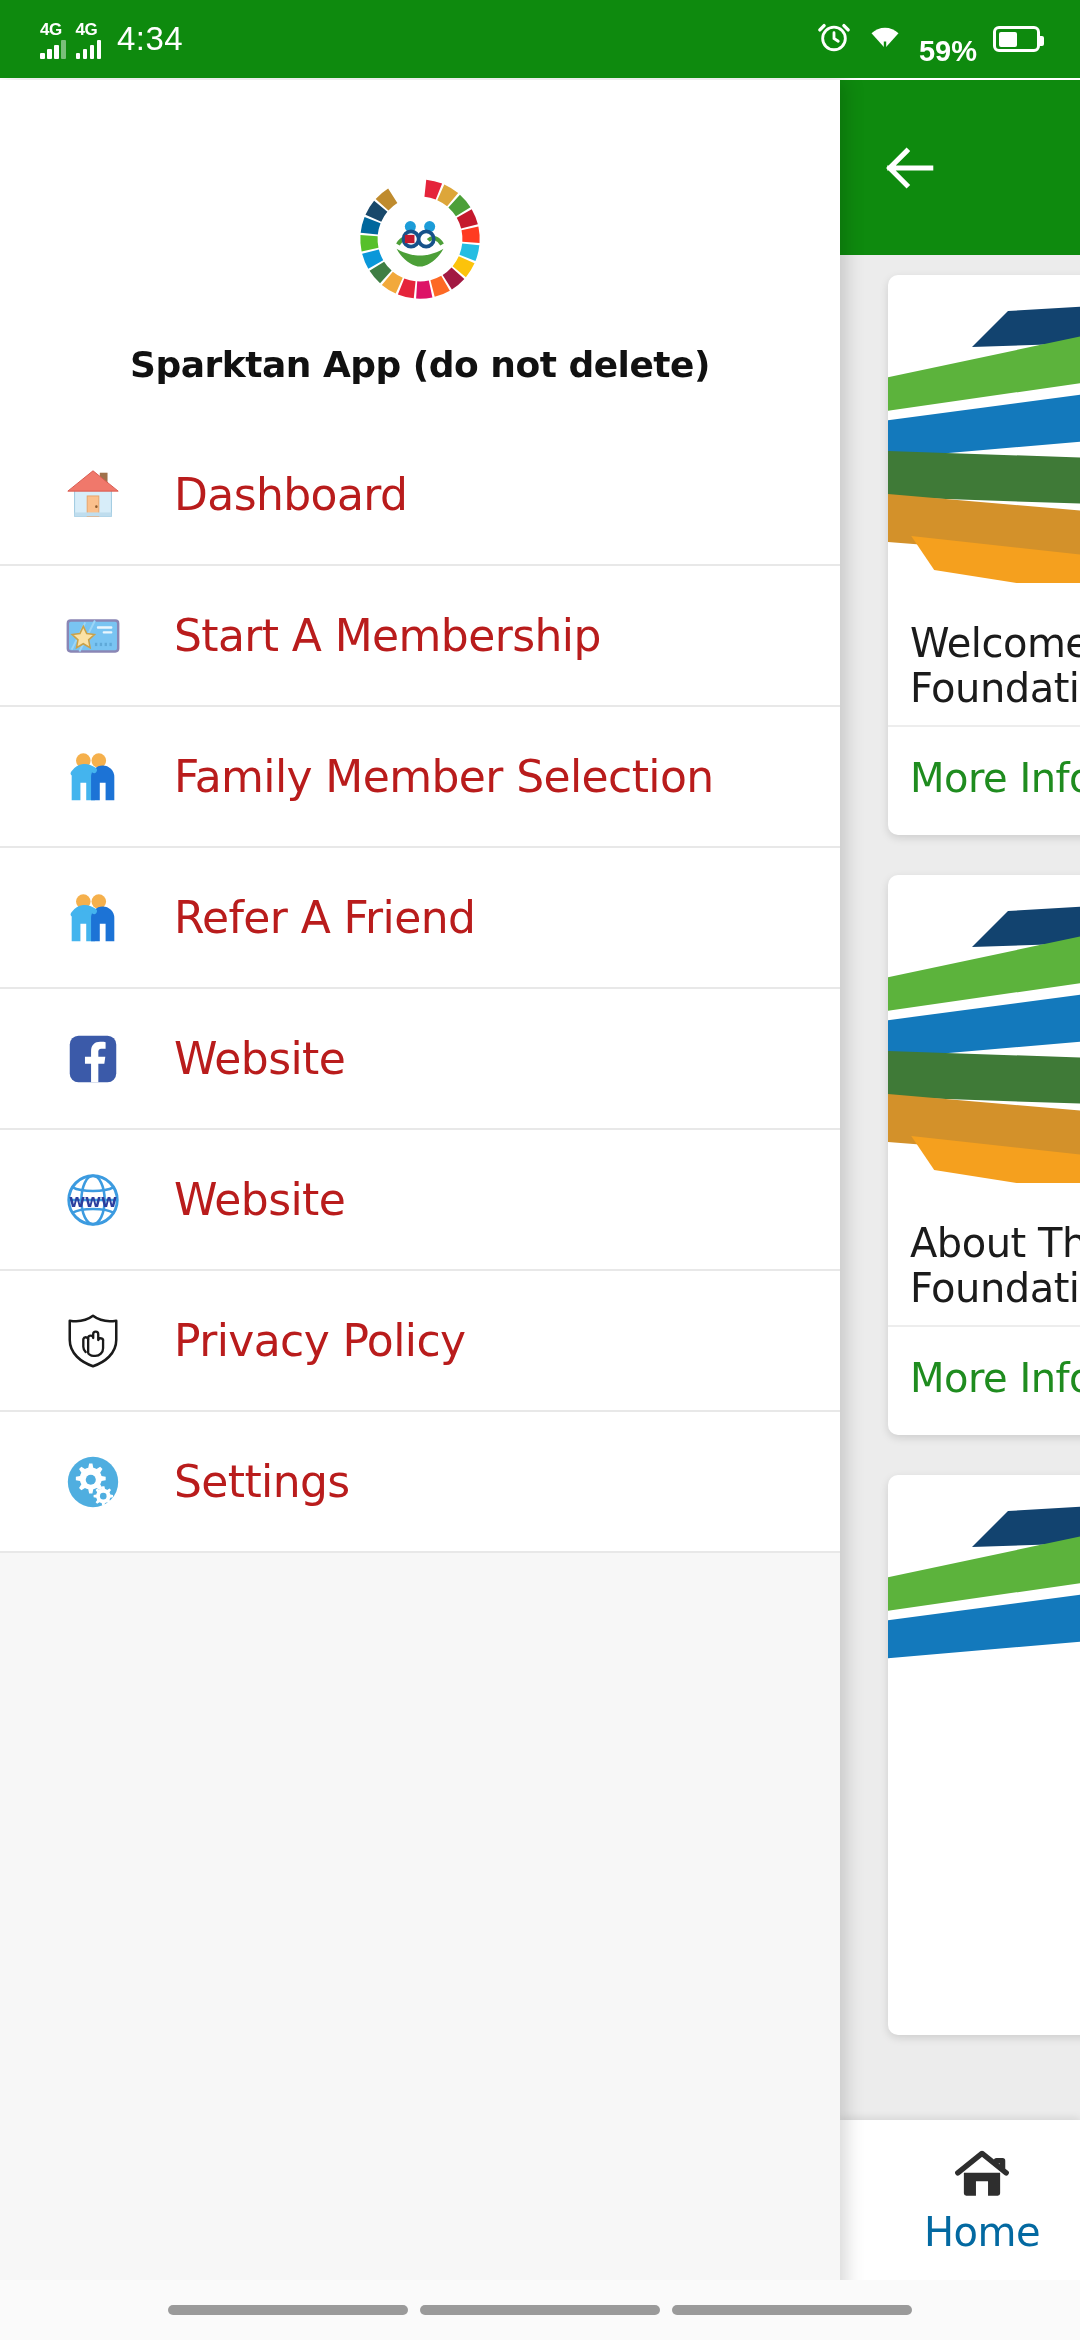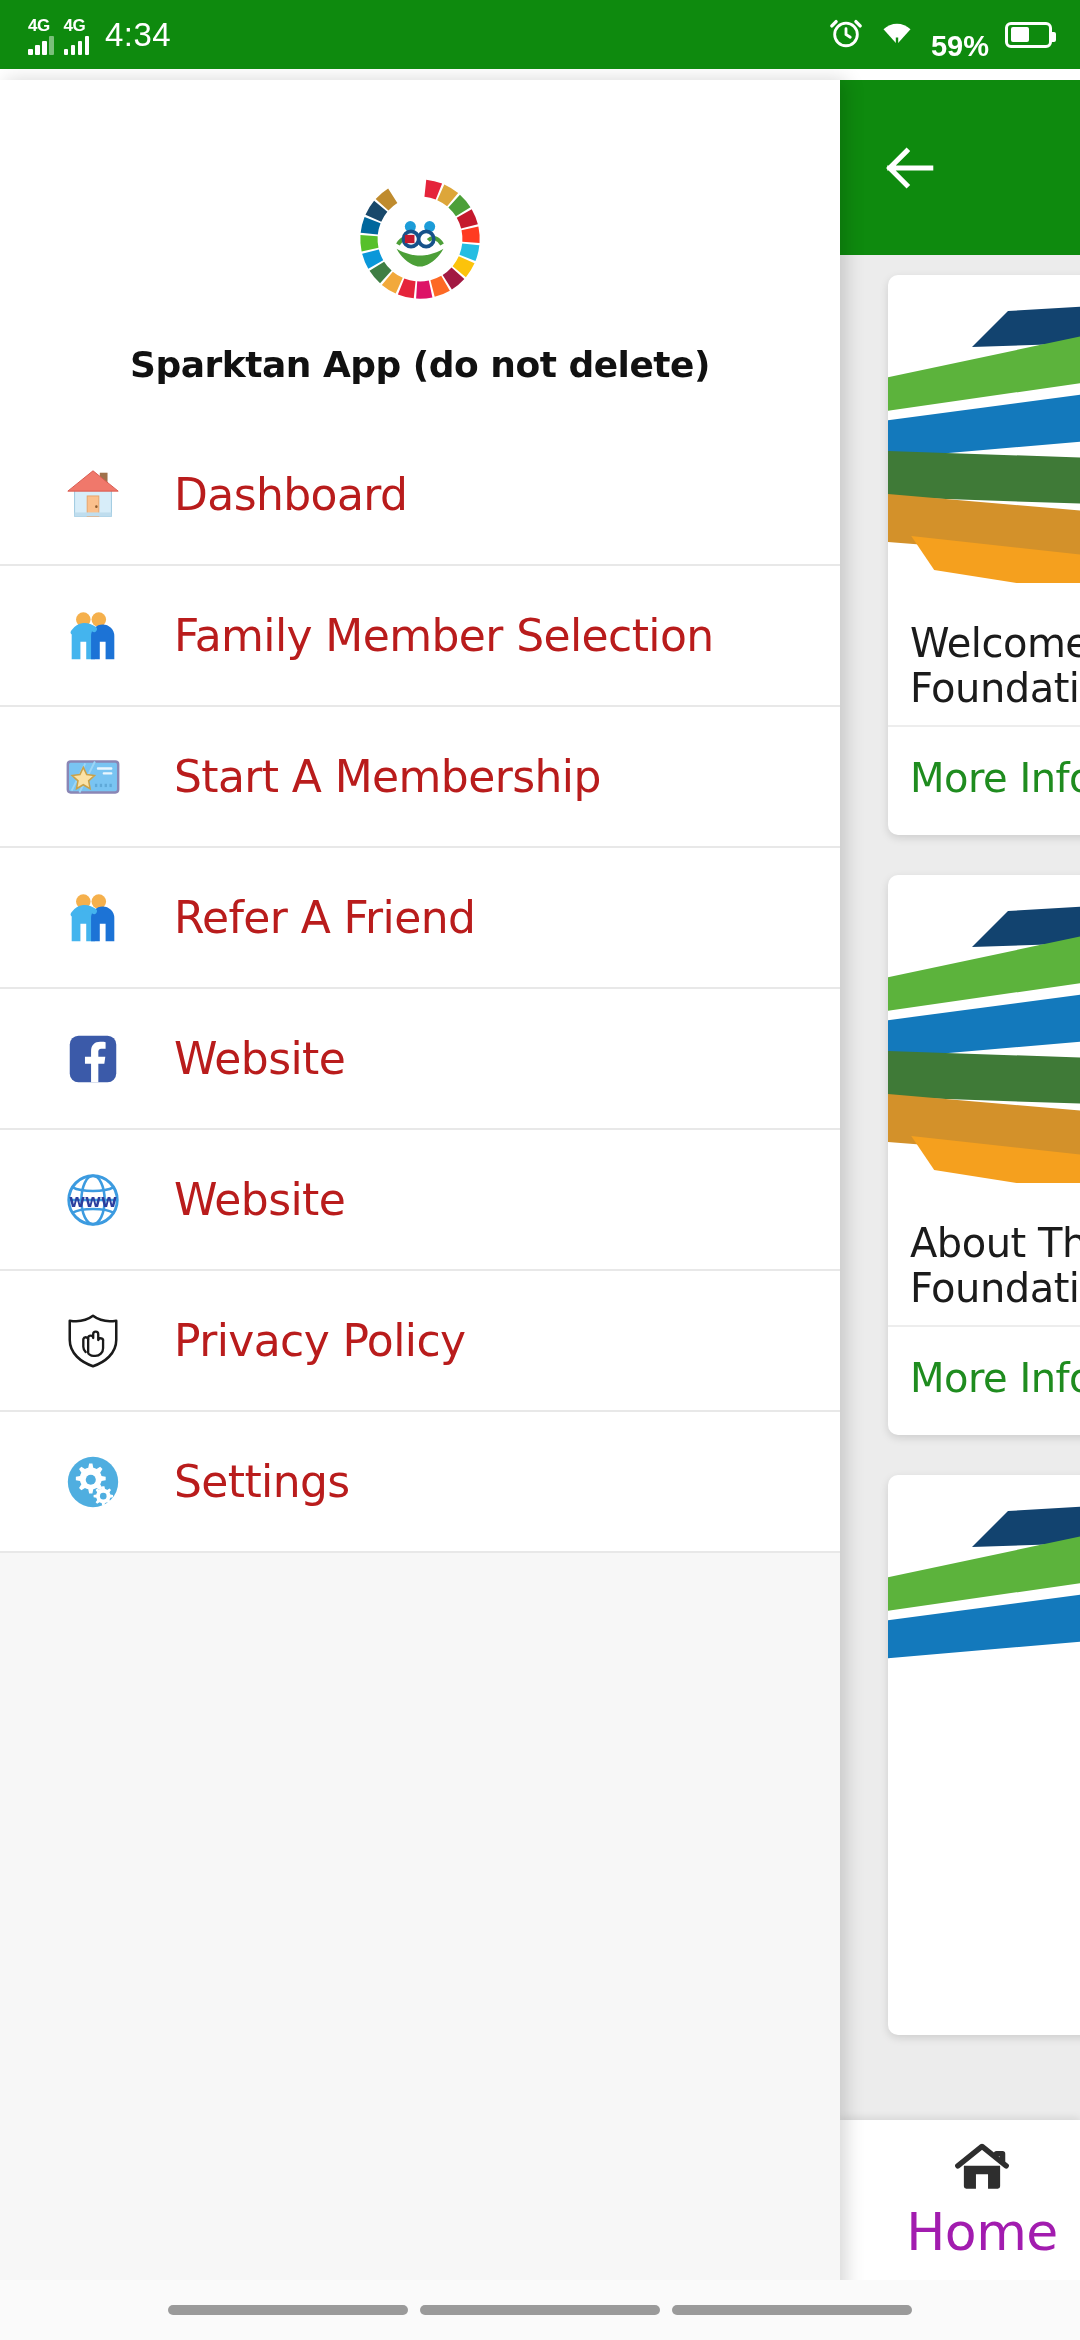--- a/index.html
+++ b/index.html
@@ -5,24 +5,24 @@
   * { margin:0; padding:0; box-sizing:border-box; }
   html, body {
     width:1080px; height:2340px;
     font-family:"Liberation Sans", sans-serif;
     background:#ffffff; overflow:hidden;
   }
   #screen { position:relative; width:1080px; height:2340px; overflow:hidden; background:#ffffff; }
 
   
   #statusbar{
-    position:absolute; left:0; top:0; width:1080px; height:69px;
+    position:absolute; left:0; top:0; width:1080px; height:78px;
     background:#0E8A0E; color:#fff; z-index:60;
     display:flex; align-items:center; justify-content:space-between;
-    padding:0 28px;
+    padding:0 40px;
   }
   .sb-left{ display:flex; align-items:center; gap:10px; }
   .sb-right{ display:flex; align-items:center; gap:16px; }
   .net{ display:flex; align-items:flex-end; gap:3px; position:relative; height:40px; }
   .net .tag{ font-size:17px; font-weight:700; line-height:1; position:absolute; top:2px; left:0; letter-spacing:-0.5px;}
   .bars{ display:flex; align-items:flex-end; gap:2.5px; height:20px; margin-top:20px; }
   .bars i{ display:block; width:4.5px; background:#fff; border-radius:1px; }
   .bars i:nth-child(1){ height:6px; }
   .bars i:nth-child(2){ height:10px; }
   .bars i:nth-child(3){ height:14px; }
@@ -67,21 +67,21 @@
   }
 
   
   #bottomnav{
     position:absolute; left:840px; bottom:60px; width:240px; height:160px;
     background:#fff; box-shadow:0 -2px 8px rgba(0,0,0,0.10);
     display:flex; align-items:center; justify-content:center; z-index:20;
   }
   .navitem{ display:flex; flex-direction:column; align-items:center; gap:6px; transform:translateX(22px); }
   .navitem svg{ width:58px; height:58px; display:block; }
-  .navlabel{ font-size:52px; color:#a21caf; font-family:"DejaVu Sans", sans-serif; letter-spacing:-0.5px; }
+  .navlabel{ font-size:40px; color:#0369a1; font-family:"DejaVu Sans", sans-serif; letter-spacing:-0.5px; }
 
   
   #gesturenav{
     position:absolute; left:0; bottom:0; width:1080px; height:60px;
     background:#FAFAFA; z-index:70; display:flex; align-items:center; justify-content:center; gap:12px;
   }
   #gesturenav i{ display:block; width:240px; height:10px; background:#9A9A9A; border-radius:5px; }
 
   
   #scrim{ position:absolute; left:0; top:80px; width:1080px; height:2260px; background:transparent; z-index:30; }
@@ -256,47 +256,47 @@
             <circle cx="35.5" cy="44" r="1.3" fill="#8C5A2B"></circle>
             <rect x="13" y="50" width="38" height="4" fill="#BFDDEE"></rect>
           </svg>
         </span>
         <span class="menu-label">Dashboard</span>
       </div>
 
       <div class="menu-item">
         <span class="menu-icon">
           <svg viewBox="0 0 64 64">
-            <circle cx="22" cy="15" r="7.5" fill="#F5B04C"></circle>
-            <circle cx="38" cy="15" r="7.5" fill="#F5B04C"></circle>
-            <path d="M10 32 a12 12 0 0 1 24 0 v24 h-9 v-18 h-6 v18 h-9 z" fill="#44B4EE"></path>
-            <path d="M30 32 a12 12 0 0 1 24 0 v24 h-9 v-18 h-6 v18 h-9 z" fill="#1C73D6"></path>
-            <path d="M12 28 C18 20 26 20 33 25" fill="none" stroke="#44B4EE" stroke-width="6" stroke-linecap="round"></path>
-          </svg>
-        </span>
-        <span class="menu-label">Family Member Selection</span>
-      </div>
-
-      <div class="menu-item">
-        <span class="menu-icon">
-          <svg viewBox="0 0 64 64">
             <rect x="6" y="16" width="52" height="32" rx="3" fill="#79C4F2" stroke="#8A86B5" stroke-width="2.5"></rect>
             <path d="M10 46 L24 18 M18 48 L34 16" stroke="#9CD6F7" stroke-width="2" fill="none"></path>
             <polygon points="22,22 25.5,29.5 33.5,30.5 27.5,36 29,44 22,40 15,44 16.5,36 10.5,30.5 18.5,29.5" fill="#FBE2A6" stroke="#C9A24A" stroke-width="1.6"></polygon>
             <rect x="36" y="22" width="16" height="2.4" rx="1" fill="#EAF6FE"></rect>
             <rect x="42" y="27" width="10" height="2.4" rx="1" fill="#EAF6FE"></rect>
             <g fill="#5FA9D8">
                 <rect x="34" y="39" width="2.4" height="3.4"></rect>
                 <rect x="39" y="39" width="2.4" height="3.4"></rect>
                 <rect x="44" y="39" width="2.4" height="3.4"></rect>
                 <rect x="49" y="39" width="2.4" height="3.4"></rect>
               </g>
           </svg>
         </span>
         <span class="menu-label">Start A Membership</span>
+      </div>
+
+      <div class="menu-item">
+        <span class="menu-icon">
+          <svg viewBox="0 0 64 64">
+            <circle cx="22" cy="15" r="7.5" fill="#F5B04C"></circle>
+            <circle cx="38" cy="15" r="7.5" fill="#F5B04C"></circle>
+            <path d="M10 32 a12 12 0 0 1 24 0 v24 h-9 v-18 h-6 v18 h-9 z" fill="#44B4EE"></path>
+            <path d="M30 32 a12 12 0 0 1 24 0 v24 h-9 v-18 h-6 v18 h-9 z" fill="#1C73D6"></path>
+            <path d="M12 28 C18 20 26 20 33 25" fill="none" stroke="#44B4EE" stroke-width="6" stroke-linecap="round"></path>
+          </svg>
+        </span>
+        <span class="menu-label">Family Member Selection</span>
       </div>
 
       <div class="menu-item">
         <span class="menu-icon">
           <svg viewBox="0 0 64 64">
             <circle cx="22" cy="15" r="7.5" fill="#F5B04C"></circle>
             <circle cx="38" cy="15" r="7.5" fill="#F5B04C"></circle>
             <path d="M10 32 a12 12 0 0 1 24 0 v24 h-9 v-18 h-6 v18 h-9 z" fill="#44B4EE"></path>
             <path d="M30 32 a12 12 0 0 1 24 0 v24 h-9 v-18 h-6 v18 h-9 z" fill="#1C73D6"></path>
             <path d="M12 28 C18 20 26 20 33 25" fill="none" stroke="#44B4EE" stroke-width="6" stroke-linecap="round"></path>

